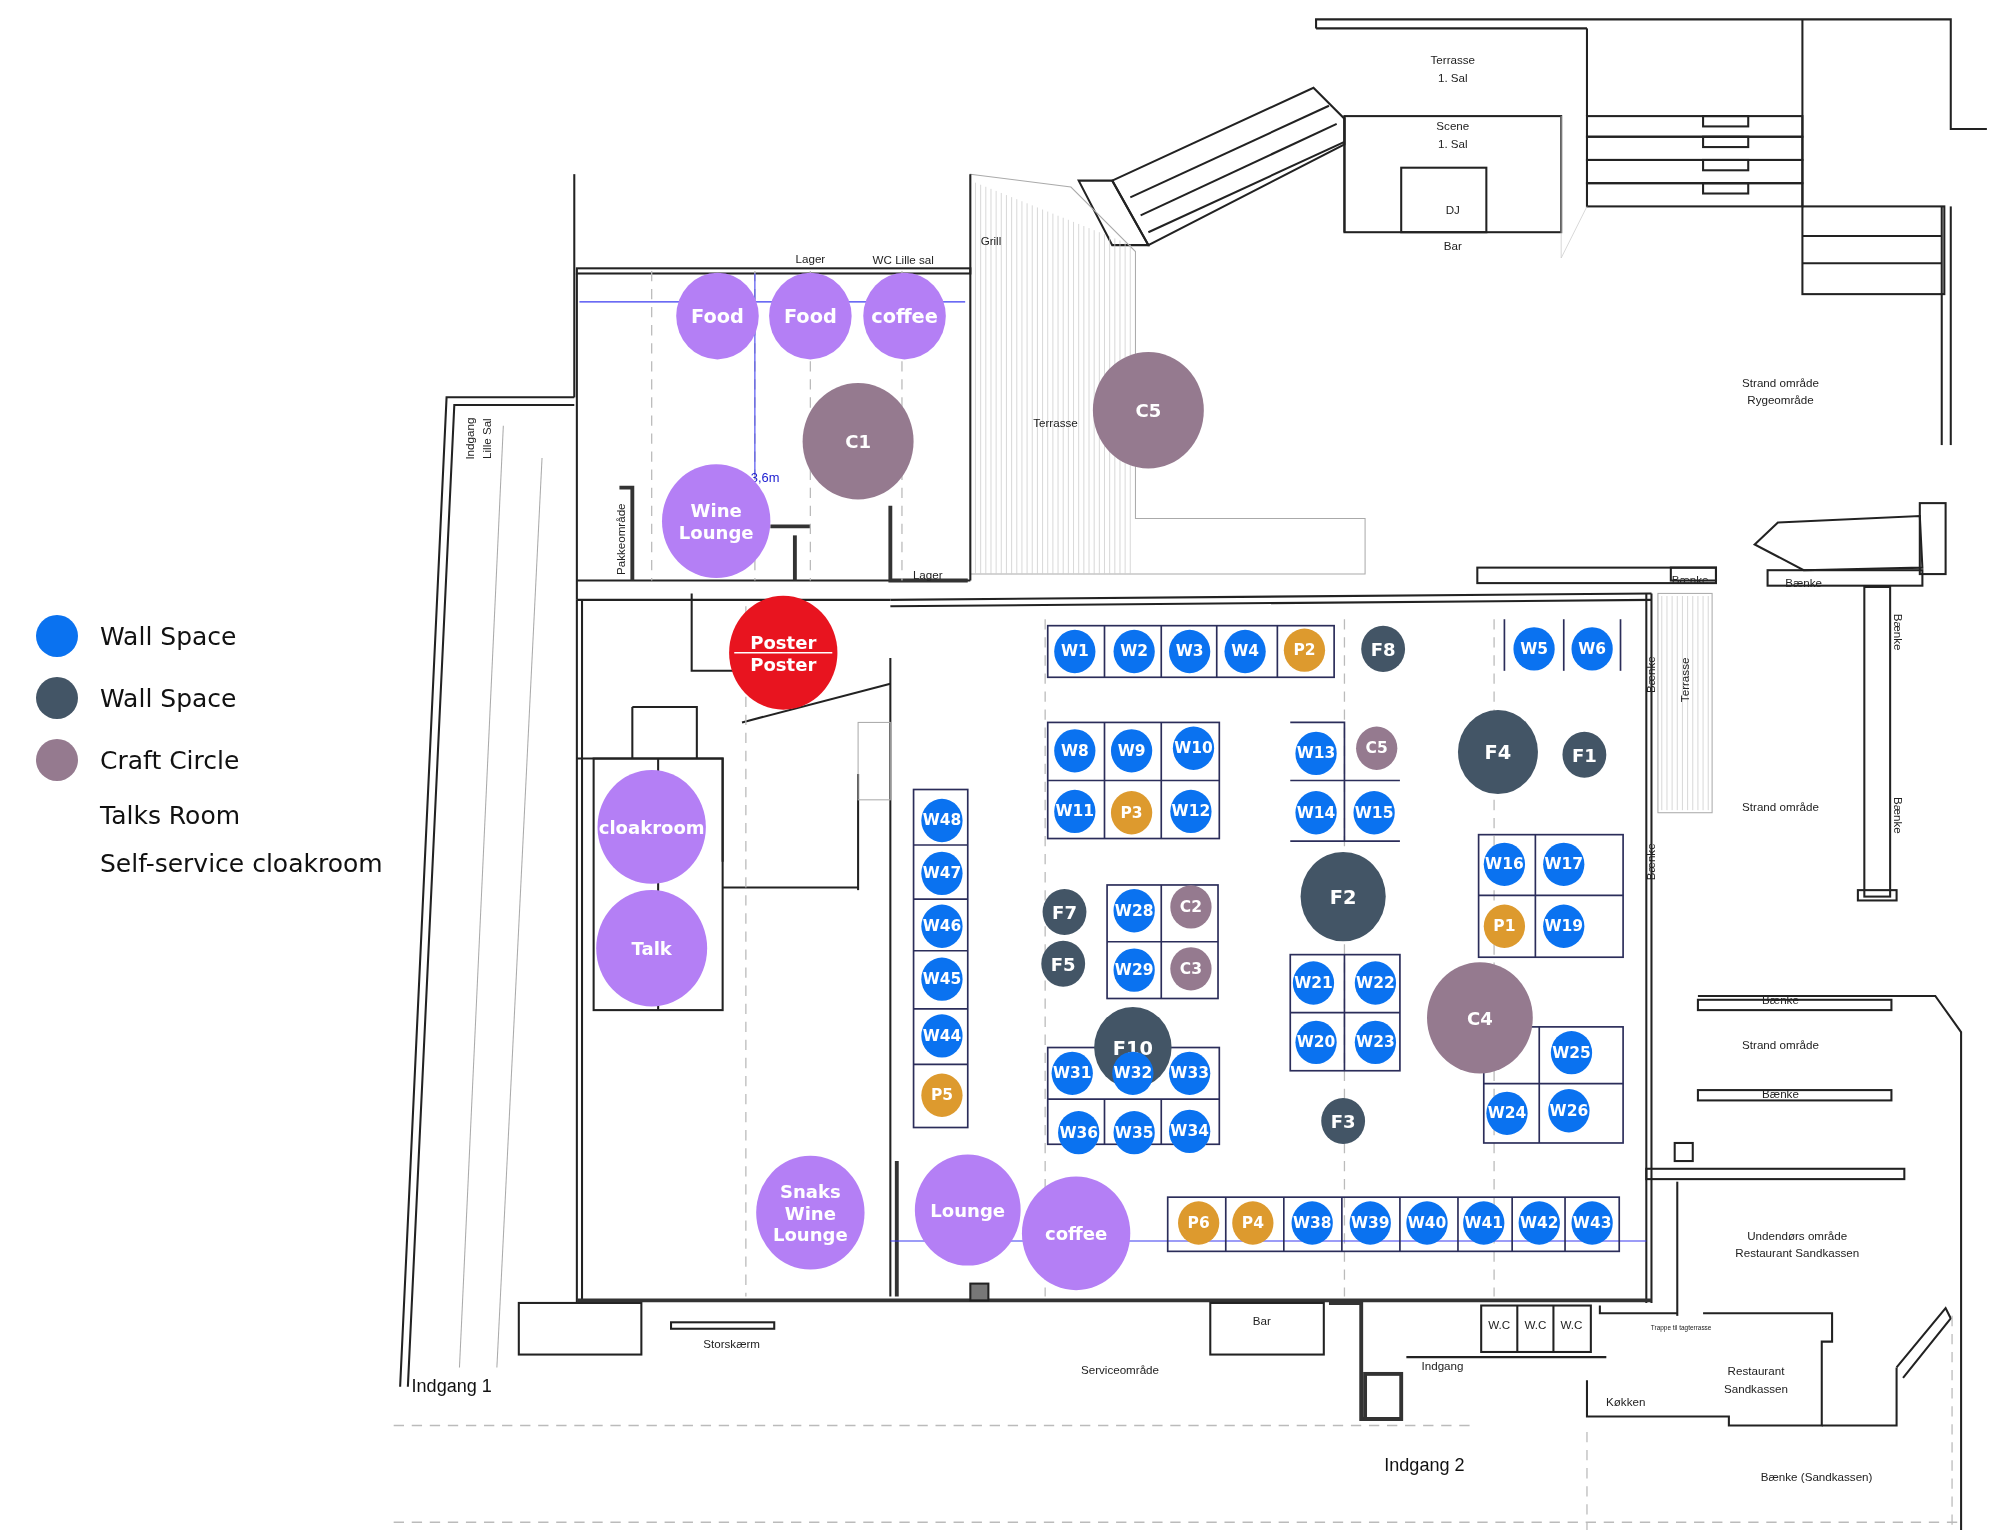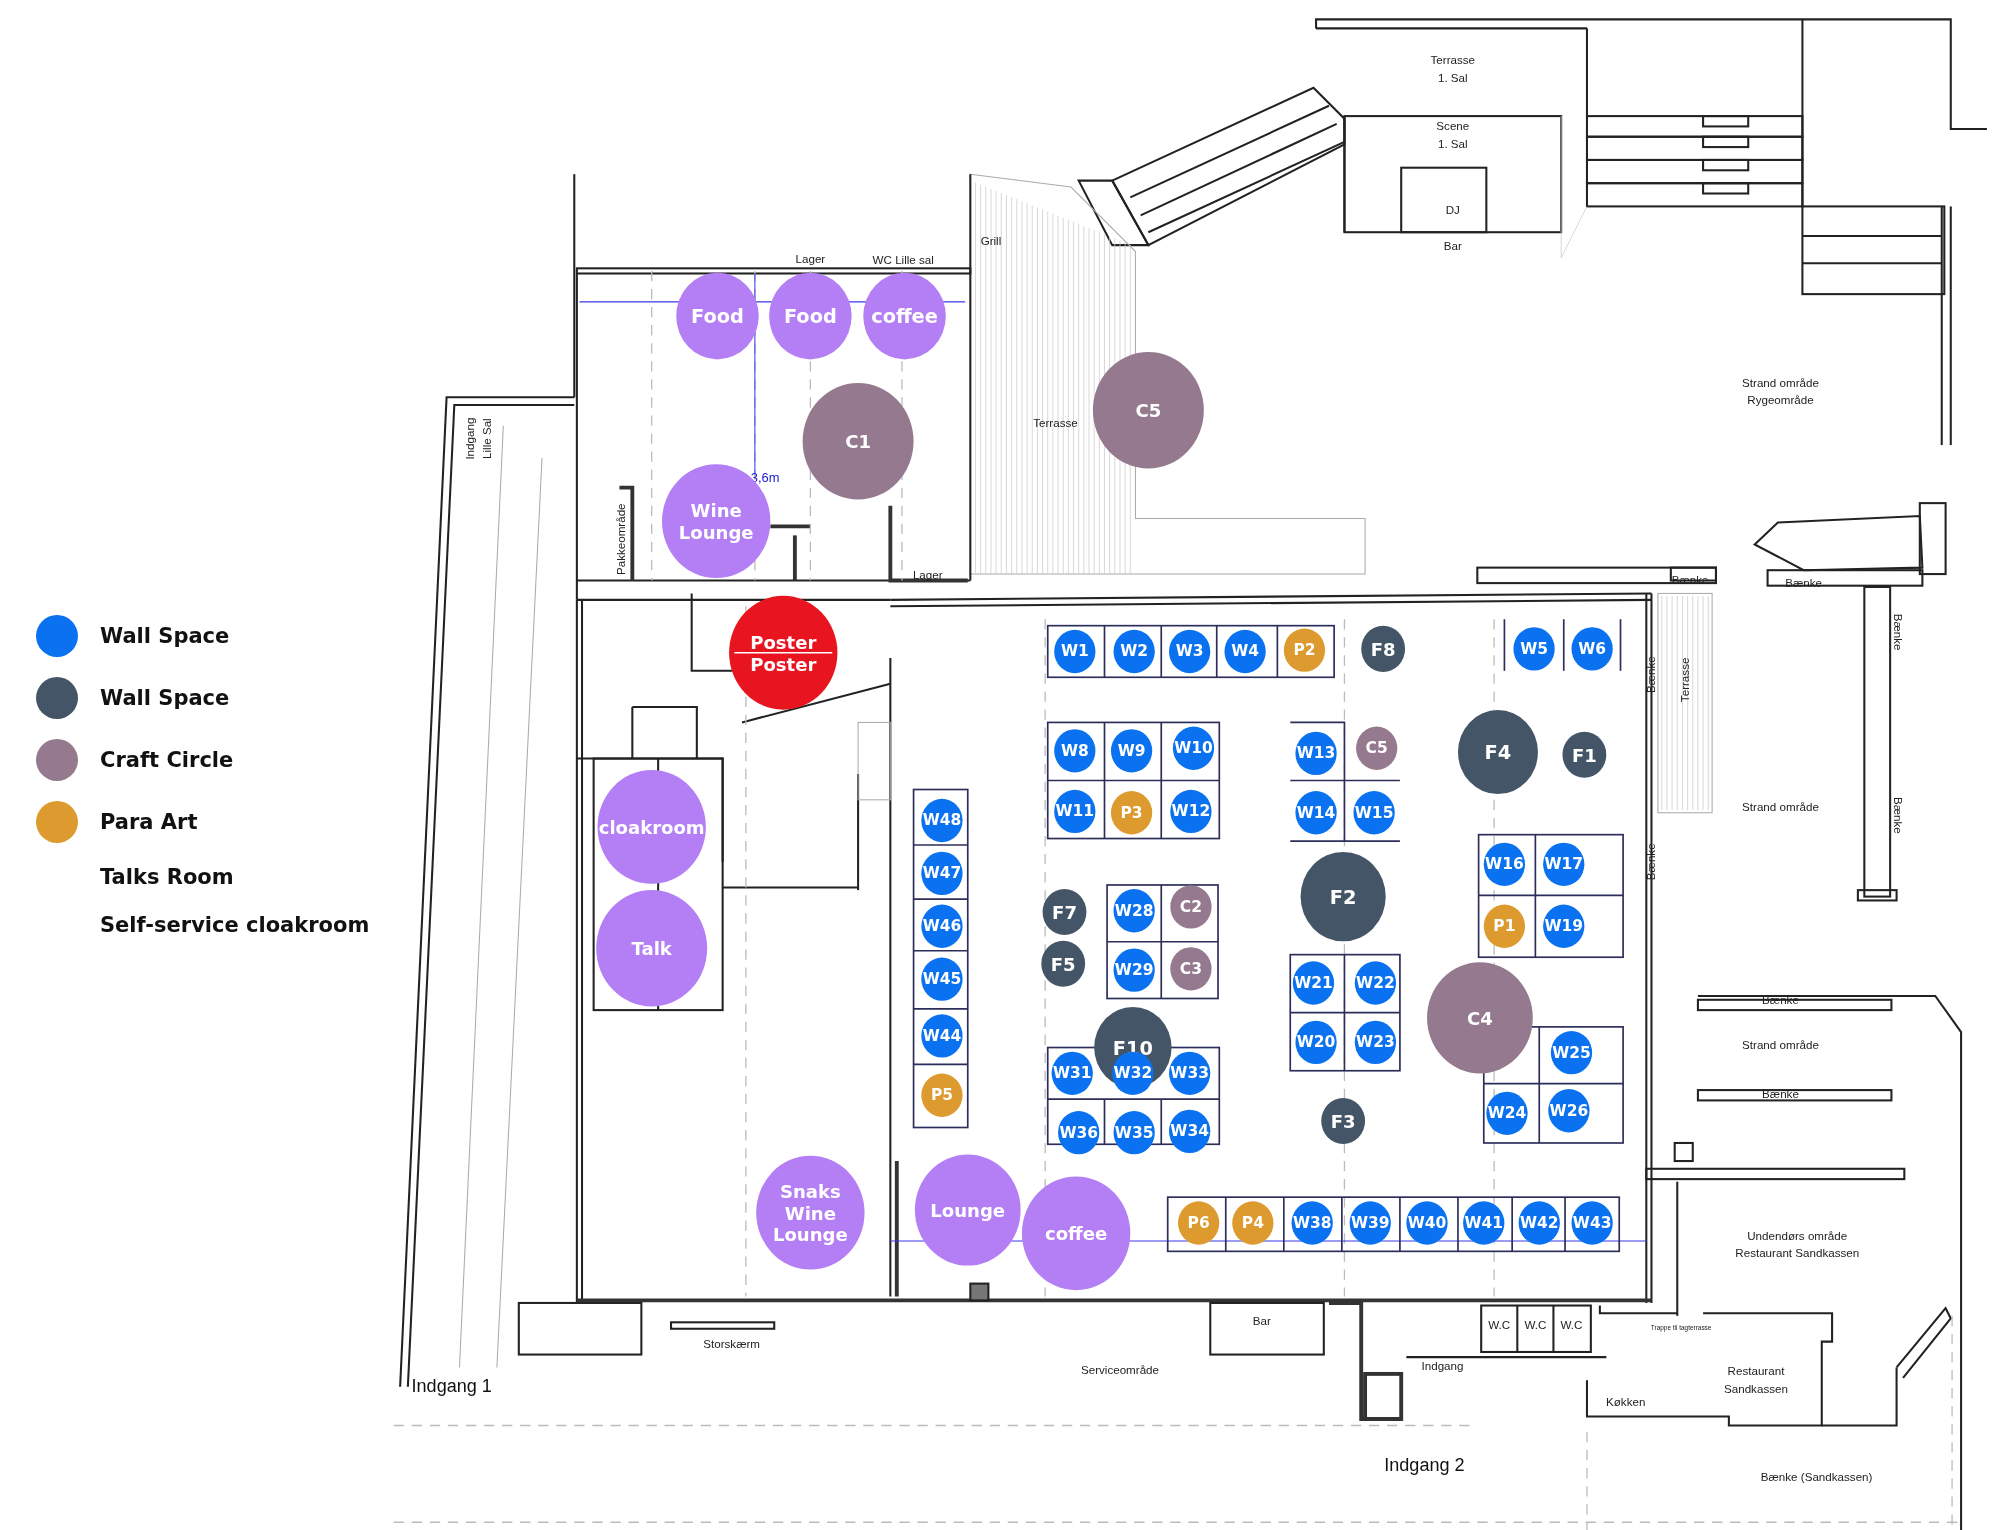--- a/index.html
+++ b/index.html
@@ -12,21 +12,21 @@
   .hatch{fill:none;stroke:#ccc;stroke-width:0.6;}
   .booth{fill:none;stroke:#2b2d5a;stroke-width:1.3;}
   .dim{fill:none;stroke:#3a3af0;stroke-width:0.8;}
   .lbl{font-family:"Liberation Sans",sans-serif;font-size:9px;fill:#222;text-anchor:middle;}
   .lbl-big{font-family:"Liberation Sans",sans-serif;font-size:14px;fill:#111;text-anchor:middle;}
   .spot-text{font-family:"DejaVu Sans",sans-serif;font-weight:bold;fill:#fff;text-anchor:middle;dominant-baseline:central;}
   .legend{position:absolute;left:36px;top:605px;}
   .legend-row{display:flex;align-items:center;height:62px;}
   .legend-dot{width:42px;height:42px;border-radius:50%;margin-right:22px;flex:none;}
   .legend-dot.none{background:transparent;}
-  .legend-label{font-family:"DejaVu Sans",sans-serif;font-weight:bold;font-size:21px;color:#111;white-space:nowrap;}
+  .legend-label{font-family:"DejaVu Sans",sans-serif;font-weight:normal;font-size:25px;color:#111;white-space:nowrap;}
   .legend-row.sub{height:48px;}
 </style>
 </head>
 <body>
 
 <svg id="plan" viewBox="0 0 1550 1186" xmlns="http://www.w3.org/2000/svg">
 
   <g>
     <polyline class="wall" points="1020,22 1020,15 1512,15 1512,100 1540,100"></polyline>
     <line class="wall" x1="1020" y1="22" x2="1230" y2="22"></line>
@@ -590,24 +590,20 @@
     <span class="legend-label">Wall Space</span>
   </div>
   <div class="legend-row">
     <span class="legend-dot" style="background:#435566"></span>
     <span class="legend-label">Wall Space</span>
   </div>
   <div class="legend-row">
     <span class="legend-dot" style="background:#957a8f"></span>
     <span class="legend-label">Craft Circle</span>
   </div>
-  <div class="legend-row">
-    <span class="legend-dot" style="background:#dd9a2e"></span>
-    <span class="legend-label">Para Art</span>
-  </div>
   <div class="legend-row sub">
     <span class="legend-dot none"></span>
     <span class="legend-label">Talks Room</span>
   </div>
   <div class="legend-row sub">
     <span class="legend-dot none"></span>
     <span class="legend-label">Self-service cloakroom</span>
   </div>
 </div>
 

